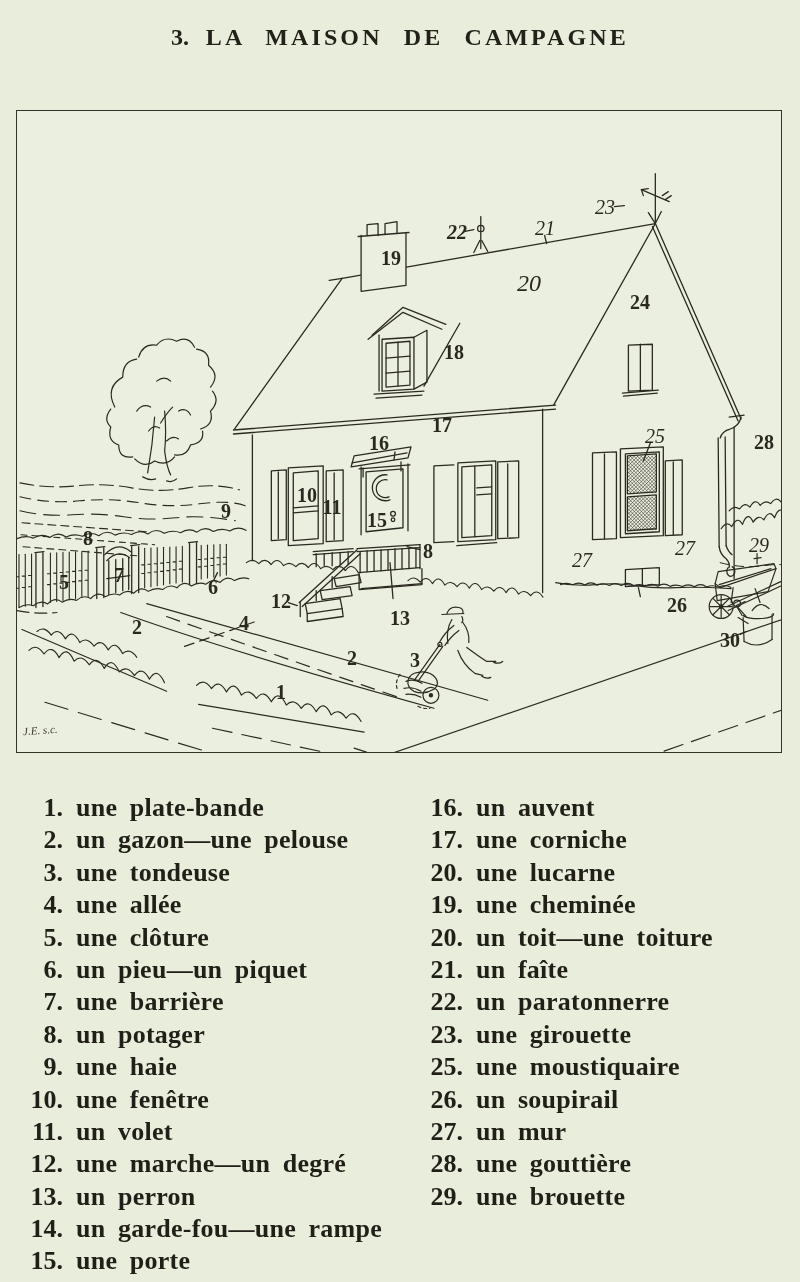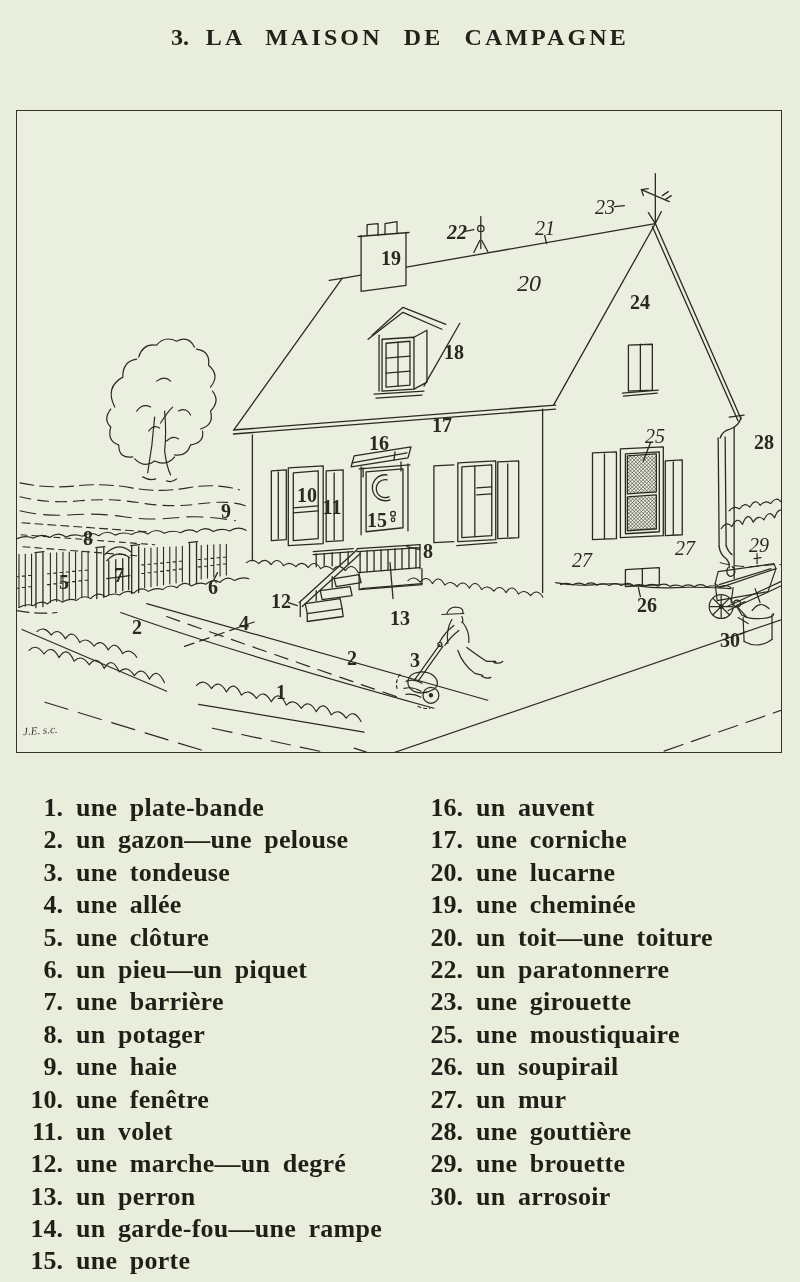--- a/index.html
+++ b/index.html
@@ -469,21 +469,21 @@
       <span class="fig-label" style="left: 362px; top: 332px;">16</span>
       <span class="fig-label" style="left: 425px; top: 314px;">17</span>
       <span class="fig-label" style="left: 437px; top: 241px;">18</span>
       <span class="fig-label" style="left: 374px; top: 147px;">19</span>
       <span class="fig-label it" style="left: 512px; top: 172px; font-size: 24px;">20</span>
       <span class="fig-label it" style="left: 528px; top: 117px; font-style: italic;">21</span>
       <span class="fig-label it" style="left: 440px; top: 121px; font-weight: bold;">22</span>
       <span class="fig-label it" style="left: 588px; top: 96px;">23</span>
       <span class="fig-label" style="left: 623px; top: 191px;">24</span>
       <span class="fig-label it" style="left: 638px; top: 325px; text-align: center;">25</span>
-      <span class="fig-label" style="left: 630px; top: 494px;">26</span>
+      <span class="fig-label" style="left: 660px; top: 494px;">26</span>
       <span class="fig-label it" style="left: 565px; top: 449px;">27</span>
       <span class="fig-label it" style="left: 668px; top: 437px;">27</span>
       <span class="fig-label" style="left: 747px; top: 331px;">28</span>
       <span class="fig-label it" style="left: 742px; top: 434px;">29</span>
       <span class="fig-label" style="left: 713px; top: 529px;">30</span>
     </div>
   <div class="signature">J.E. s.c.</div>
 </div>
 
 <div id="vocab-left" class="vocab-col">
@@ -502,21 +502,21 @@
     <div class="row"><span class="num">13.</span><span class="term">un perron</span></div>
     <div class="row"><span class="num">14.</span><span class="term">un garde-fou—une rampe</span></div>
     <div class="row"><span class="num">15.</span><span class="term">une porte</span></div>
   </div>
 <div id="vocab-right" class="vocab-col">
     <div class="row"><span class="num">16.</span><span class="term">un auvent</span></div>
     <div class="row"><span class="num">17.</span><span class="term">une corniche</span></div>
     <div class="row"><span class="num">20.</span><span class="term">une lucarne</span></div>
     <div class="row"><span class="num">19.</span><span class="term">une cheminée</span></div>
     <div class="row"><span class="num">20.</span><span class="term">un toit—une toiture</span></div>
+    <div class="row"><span class="num">21.</span><span class="term">un faîte</span></div>
     <div class="row"><span class="num">22.</span><span class="term">un paratonnerre</span></div>
     <div class="row"><span class="num">23.</span><span class="term">une girouette</span></div>
     <div class="row"><span class="num">25.</span><span class="term">une moustiquaire</span></div>
     <div class="row"><span class="num">26.</span><span class="term">un soupirail</span></div>
     <div class="row"><span class="num">27.</span><span class="term">un mur</span></div>
     <div class="row"><span class="num">28.</span><span class="term">une gouttière</span></div>
     <div class="row"><span class="num">29.</span><span class="term">une brouette</span></div>
-    <div class="row"><span class="num">30.</span><span class="term">un arrosoir</span></div>
   </div>
 
 </body></html>

